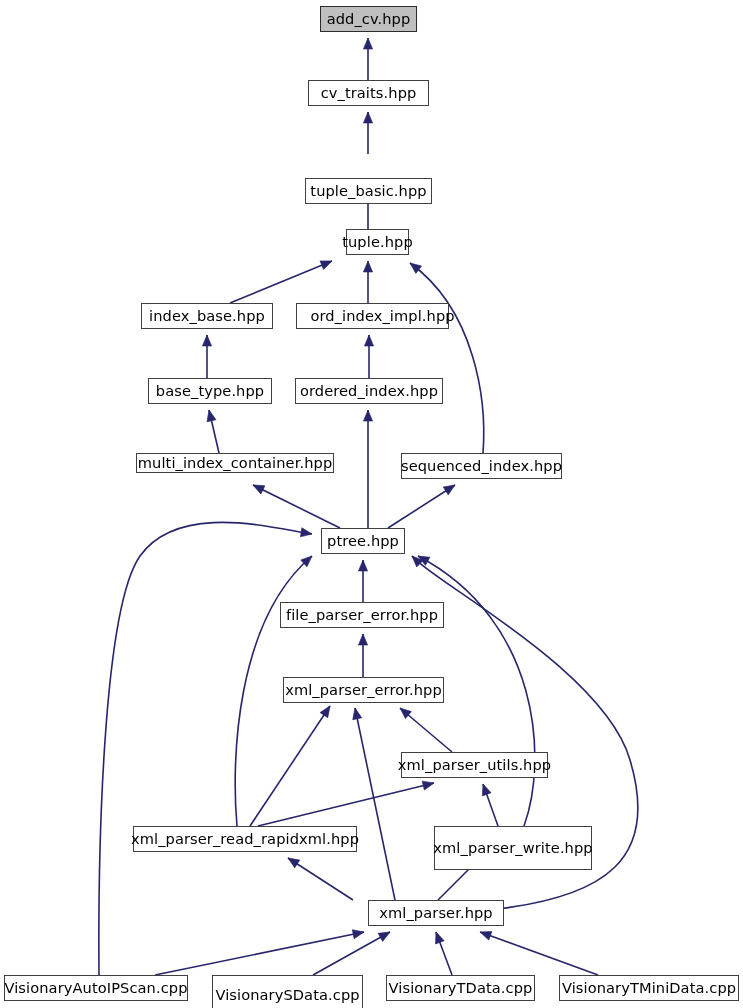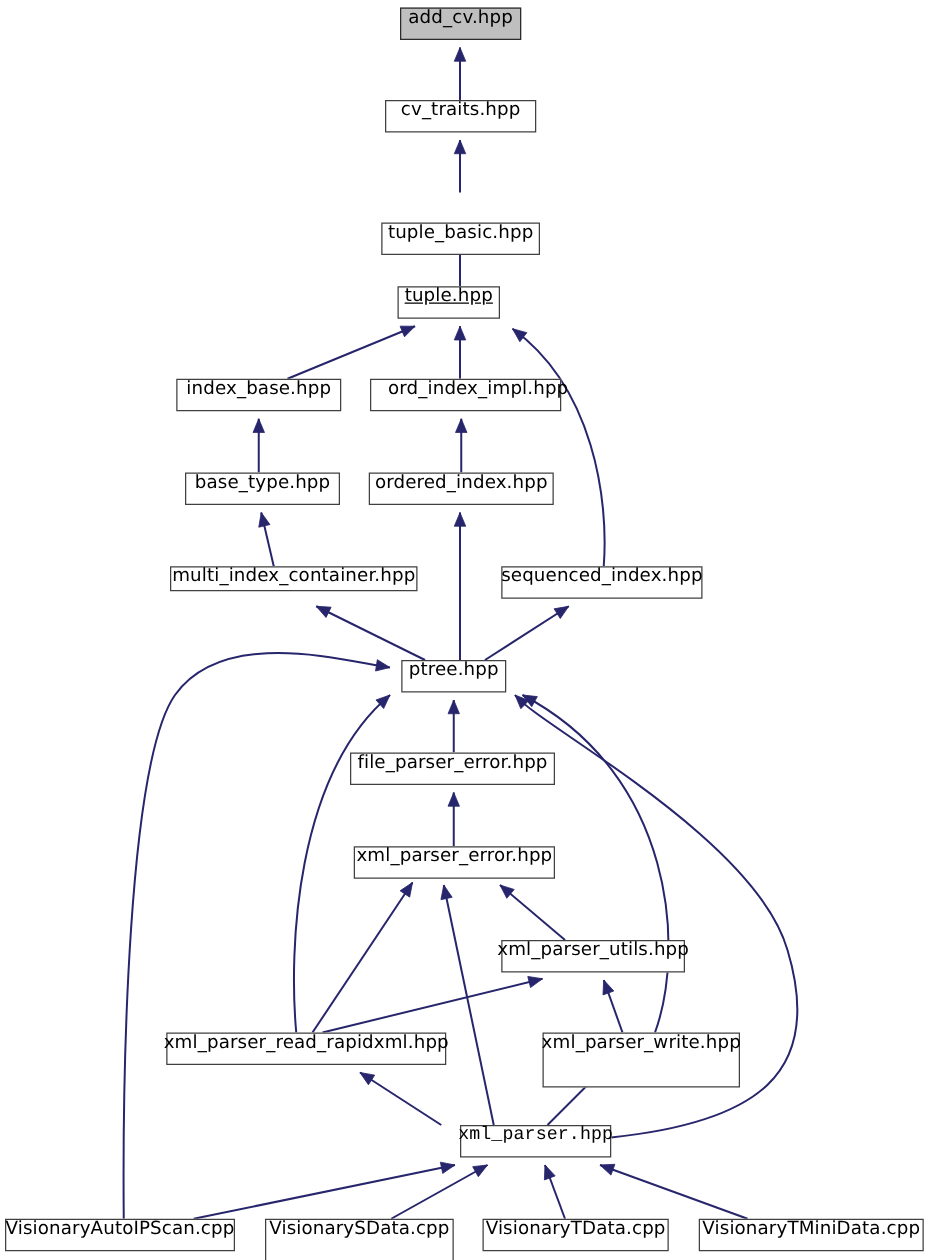--- a/index.html
+++ b/index.html
@@ -34,20 +34,21 @@
   }
   .node-box {
     position: absolute;
     box-sizing: border-box;
     border: 1.4px solid #404040;
     background: #ffffff;
     color: #000000;
     font-size: 14.6px;
     line-height: 1;
     display: flex;
+    align-items: center;
     justify-content: center;
     white-space: nowrap;
     letter-spacing: 0.1px;
   }
   .node-box.highlight {
     background: #bfbfbf;
     border-color: #2b2b2b;
   }
   .node-label {
     display: block;
@@ -124,21 +125,21 @@
   <div id="nodes-layer">
       <div class="node-box highlight" style="left: 320px; top: 6px; width: 97px; height: 26px;">
         <span class="node-label">add_cv.hpp</span>
       </div>
       <div class="node-box" style="left: 308px; top: 80px; width: 121px; height: 26px;">
         <span class="node-label">cv_traits.hpp</span>
       </div>
       <div class="node-box" style="left: 305px; top: 154px; width: 127px; height: 26px; margin-top: 24px;">
         <span class="node-label">tuple_basic.hpp</span>
       </div>
-      <div class="node-box" style="left: 318px; top: 229px; width: 82px; height: 26px; text-decoration: underline;">
+      <div class="node-box" style="left: 346px; top: 229px; width: 63px; height: 26px;">
         <span class="node-label">tuple.hpp</span>
       </div>
       <div class="node-box" style="left: 141px; top: 303px; width: 132px; height: 26px;">
         <span class="node-label">index_base.hpp</span>
       </div>
       <div class="node-box" style="left: 296px; top: 303px; width: 153px; height: 26px; padding-left: 20px;">
         <span class="node-label">ord_index_impl.hpp</span>
       </div>
       <div class="node-box" style="left: 148px; top: 378px; width: 124px; height: 26px;">
         <span class="node-label">base_type.hpp</span>
@@ -163,21 +164,21 @@
       </div>
       <div class="node-box" style="left: 401px; top: 752px; width: 147px; height: 26px;">
         <span class="node-label">xml_parser_utils.hpp</span>
       </div>
       <div class="node-box" style="left: 133px; top: 826px; width: 224px; height: 26px;">
         <span class="node-label">xml_parser_read_rapidxml.hpp</span>
       </div>
       <div class="node-box" style="left: 434px; top: 826px; width: 158px; height: 44px;">
         <span class="node-label">xml_parser_write.hpp</span>
       </div>
-      <div class="node-box" style="left: 368px; top: 900px; width: 121px; height: 26px; font-family: Liberation Mono, monospace;">
+      <div class="node-box" style="left: 368px; top: 900px; width: 136px; height: 26px;">
         <span class="node-label">xml_parser.hpp</span>
       </div>
       <div class="node-box" style="left: 4px; top: 975px; width: 184px; height: 26px;">
         <span class="node-label">VisionaryAutoIPScan.cpp</span>
       </div>
       <div class="node-box" style="left: 212px; top: 975px; width: 151px; height: 40px;">
         <span class="node-label">VisionarySData.cpp</span>
       </div>
       <div class="node-box" style="left: 386px; top: 975px; width: 149px; height: 26px;">
         <span class="node-label">VisionaryTData.cpp</span>

